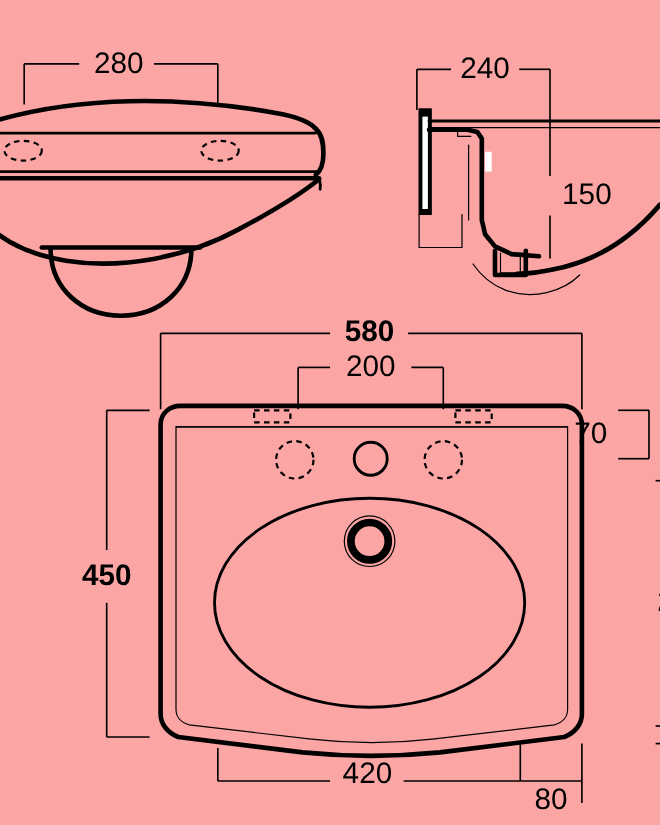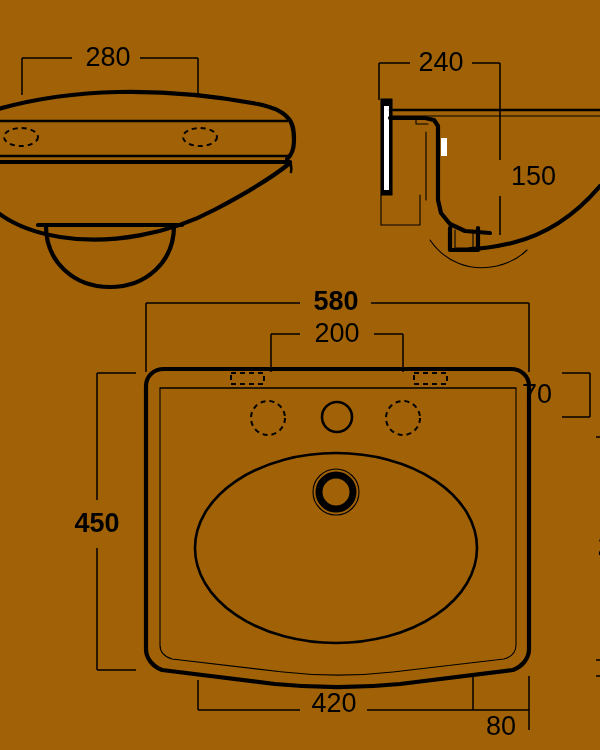--- a/index.html
+++ b/index.html
@@ -11,21 +11,21 @@
   body {
     width: 600px;
     height: 750px;
     overflow: hidden;
     font-family: "Liberation Sans", sans-serif;
   }
   #drawing-root {
     position: relative;
     width: 600px;
     height: 750px;
-    background: #a16207;
+    background: #fca5a5;
   }
   svg#tech-drawing {
     display: block;
     width: 600px;
     height: 750px;
   }
   .dim-text {
     font-family: "Liberation Sans", sans-serif;
     font-size: 27px;
     fill: #000000;

